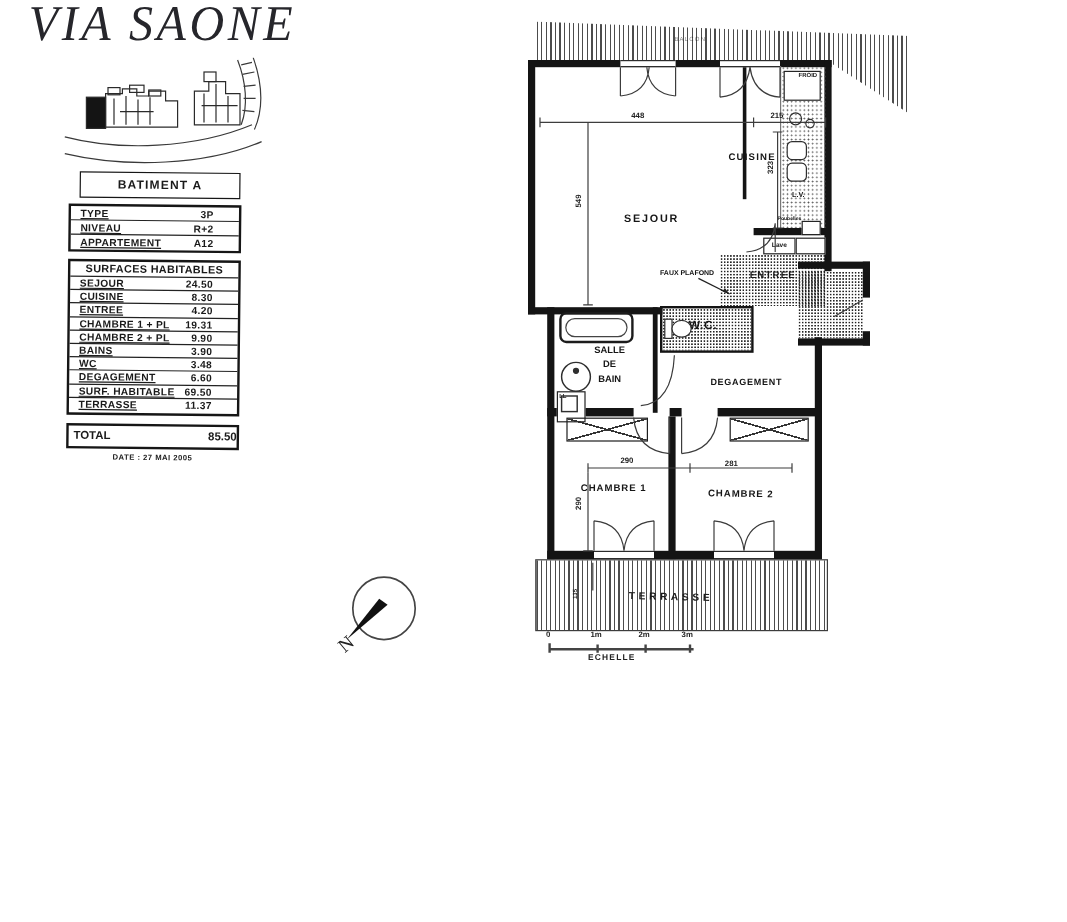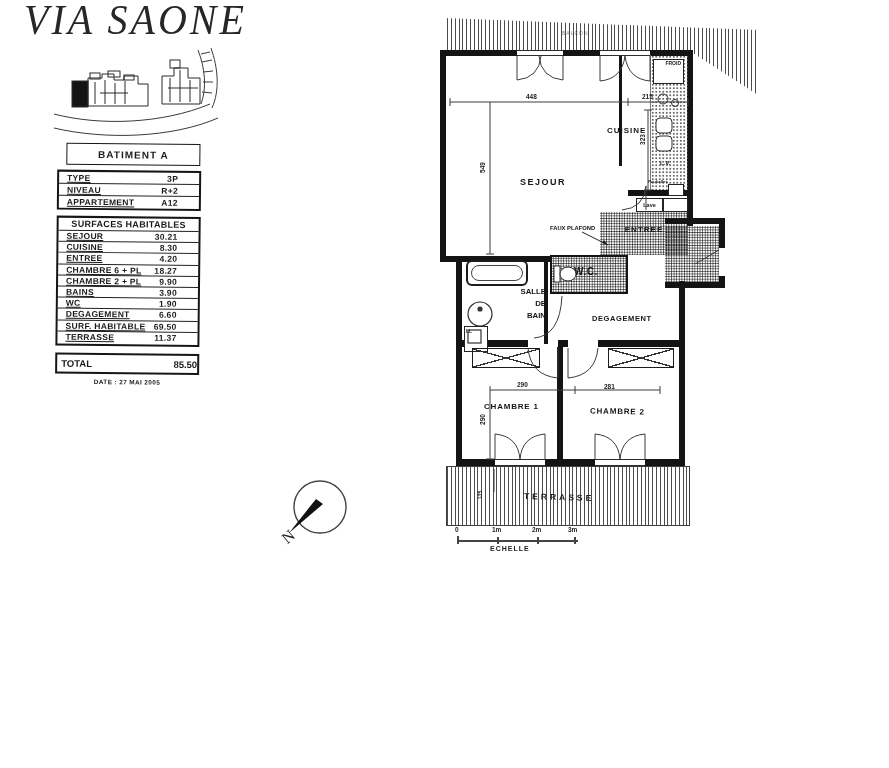--- a/index.html
+++ b/index.html
@@ -79,45 +79,45 @@
     <div class="trow" style="height:12.2px;">
       <span class="lbl">APPARTEMENT</span>
       <span class="val">A12</span>
     </div>
   </div>
 
   <div class="tbox" style="left:59px;top:215px;width:144px;height:130px;">
     <div class="trow" style="height:13px;justify-content:center;font-size:9px;">SURFACES HABITABLES</div>
     <div class="trow" style="height:11.2px;">
       <span class="lbl">SEJOUR</span>
-      <span class="val">30.21</span>
+      <span class="val">24.50</span>
     </div>
     <div class="trow" style="height:11.2px;">
       <span class="lbl">CUISINE</span>
       <span class="val">8.30</span>
     </div>
     <div class="trow" style="height:11.2px;">
       <span class="lbl">ENTREE</span>
       <span class="val">4.20</span>
     </div>
     <div class="trow" style="height:11.2px;">
-      <span class="lbl">CHAMBRE 6 + PL</span>
-      <span class="val">18.27</span>
+      <span class="lbl">CHAMBRE 1 + PL</span>
+      <span class="val">19.31</span>
     </div>
     <div class="trow" style="height:11.2px;">
       <span class="lbl">CHAMBRE 2 + PL</span>
       <span class="val">9.90</span>
     </div>
     <div class="trow" style="height:11.2px;">
       <span class="lbl">BAINS</span>
       <span class="val">3.90</span>
     </div>
     <div class="trow" style="height:11.2px;">
       <span class="lbl">WC</span>
-      <span class="val">1.90</span>
+      <span class="val">3.48</span>
     </div>
     <div class="trow" style="height:11.2px;">
       <span class="lbl">DEGAGEMENT</span>
       <span class="val">6.60</span>
     </div>
     <div class="trow bold" style="height:11.2px;">
       <span class="lbl">SURF. HABITABLE</span>
       <span class="val">69.50</span>
     </div>
     <div class="trow" style="height:11.2px;">
@@ -189,21 +189,21 @@
   <div class="abs" style="left:216px;top:165px;width:32px;font-size:4.2px;font-weight:600;">Poubelles</div>
   <div class="box" style="left:236px;top:170px;width:16px;height:12px;"></div>
 
   <div class="abs stipple" style="left:118px;top:241px;width:78px;height:39px;border:2px solid #141414;box-sizing:border-box;"></div>
   <div class="roomlbl" style="left:142px;top:252px;font-size:10px;letter-spacing:0.5px;">W.C.</div>
 
   <div class="abs" style="left:34px;top:246px;width:62px;height:26px;border:2px solid #1c1c1c;border-radius:6px;box-sizing:border-box;">
     <div style="position:absolute;left:3px;top:3px;right:3px;bottom:3px;border:1px solid #444;border-radius:9px;"></div>
   </div>
   <div class="box" style="left:32px;top:312px;width:24px;height:26px;font-size:5px;font-weight:700;align-items:flex-start;justify-content:flex-start;padding:1px;">LL</div>
-  <div class="roomlbl" style="left:62px;top:272px;width:52px;font-size:7.8px;line-height:1.55;text-align:right;">SALLE
+  <div class="roomlbl" style="left:50px;top:272px;width:52px;font-size:7.8px;line-height:1.55;">SALLE
 DE
 BAIN</div>
 
   <div class="roomlbl" style="left:88px;top:163px;font-size:9px;letter-spacing:1.5px;">SEJOUR</div>
   <div class="roomlbl" style="left:175px;top:112px;font-size:8px;letter-spacing:1px;">CUISINE</div>
   <div class="roomlbl" style="left:160px;top:300px;font-size:7.5px;letter-spacing:0.6px;">DEGAGEMENT</div>
   <div class="roomlbl" style="left:52px;top:388px;font-size:8px;letter-spacing:0.8px;text-align:center;">CHAMBRE 1</div>
   <div class="roomlbl" style="left:158px;top:393px;font-size:8px;letter-spacing:0.8px;transform:rotate(1deg);">CHAMBRE 2</div>
 
   <div class="xbox" style="left:40px;top:334px;width:68px;height:20px;"></div>

